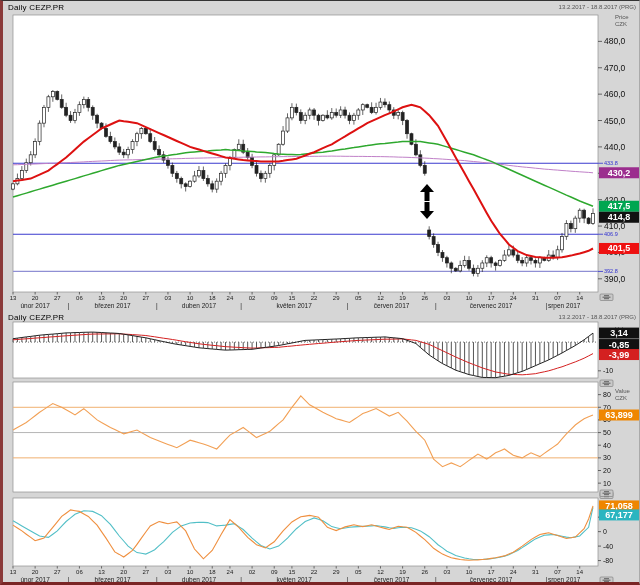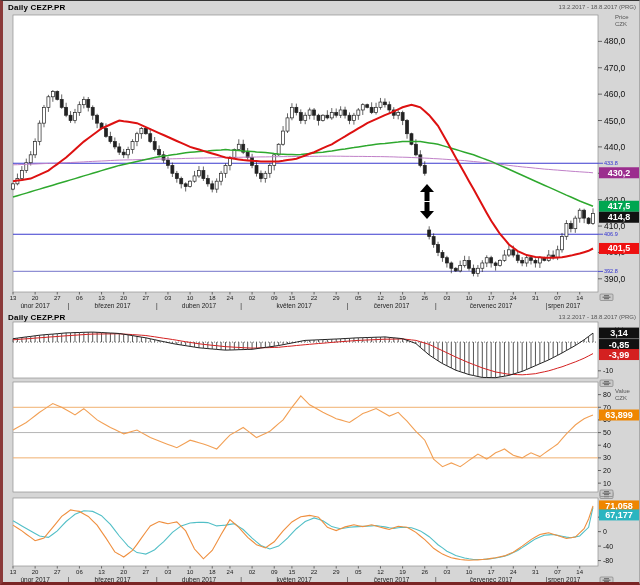--- a/index.html
+++ b/index.html
@@ -3,21 +3,21 @@
 <meta charset="utf-8">
 <style>
   html,body{margin:0;padding:0;background:#888;}
   .page{
     position:relative;width:640px;height:585px;background:#d6d6d6;
     font-family:"Liberation Sans","DejaVu Sans",sans-serif;color:#111;
     border-top:1px solid #333;border-left:3px solid #8a3a3a;border-bottom:3px solid #7a2525;border-right:1px solid #aaa;
     box-sizing:border-box;overflow:hidden;
   }
   svg{position:absolute;left:0;top:0;}
-  .hdr-title{position:absolute;font-size:8px;font-weight:bold;color:#000;letter-spacing:.2px;}
+  .hdr-title{position:absolute;font-size:8px;font-weight:normal;color:#000;letter-spacing:.2px;}
   .hdr-range{position:absolute;font-size:6px;color:#555;}
   .axis-title{position:absolute;font-size:6px;color:#555;line-height:7px;}
   .panel-label{position:absolute;font-size:7px;line-height:8px;}
   .lbl-dark{color:#222;}
   .lbl-red{color:#d42020;}
   .lbl-orange{color:#ef8f3f;}
   .lbl-teal{color:#3ab4c0;}
   .annot{position:absolute;font-size:7.5px;font-weight:600;color:#000;}
 </style>
 </head>

